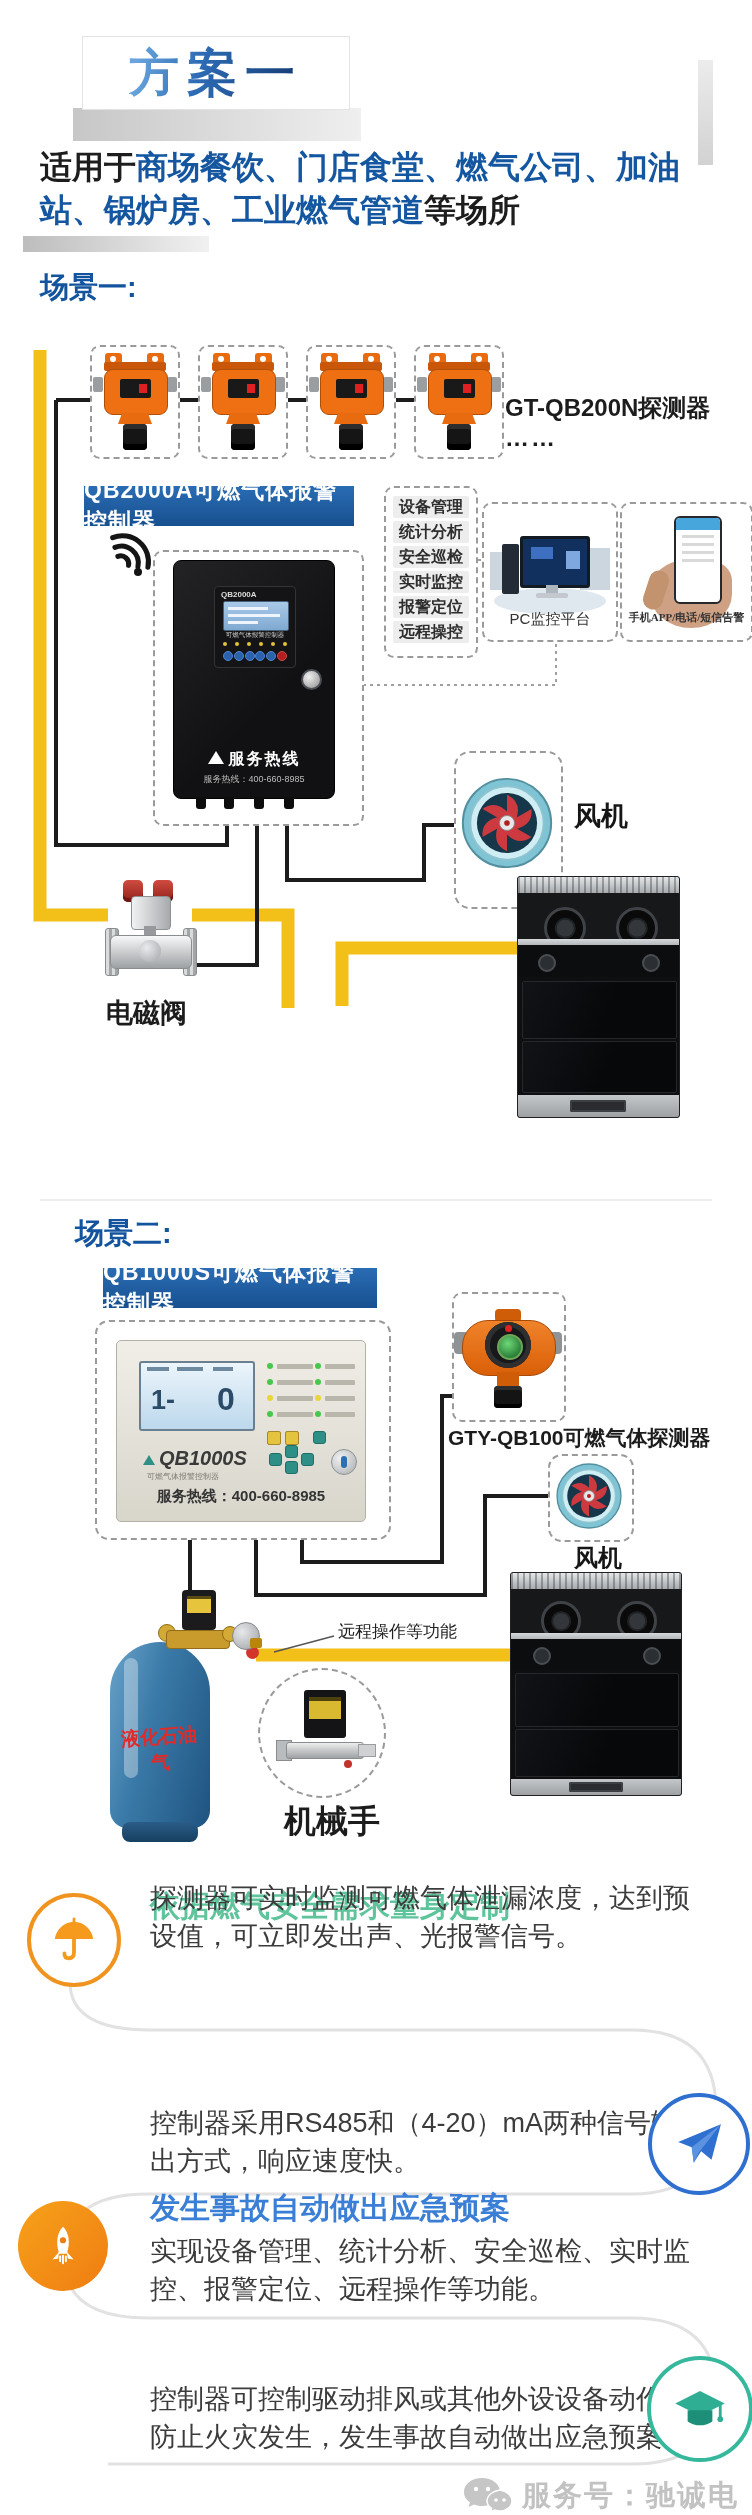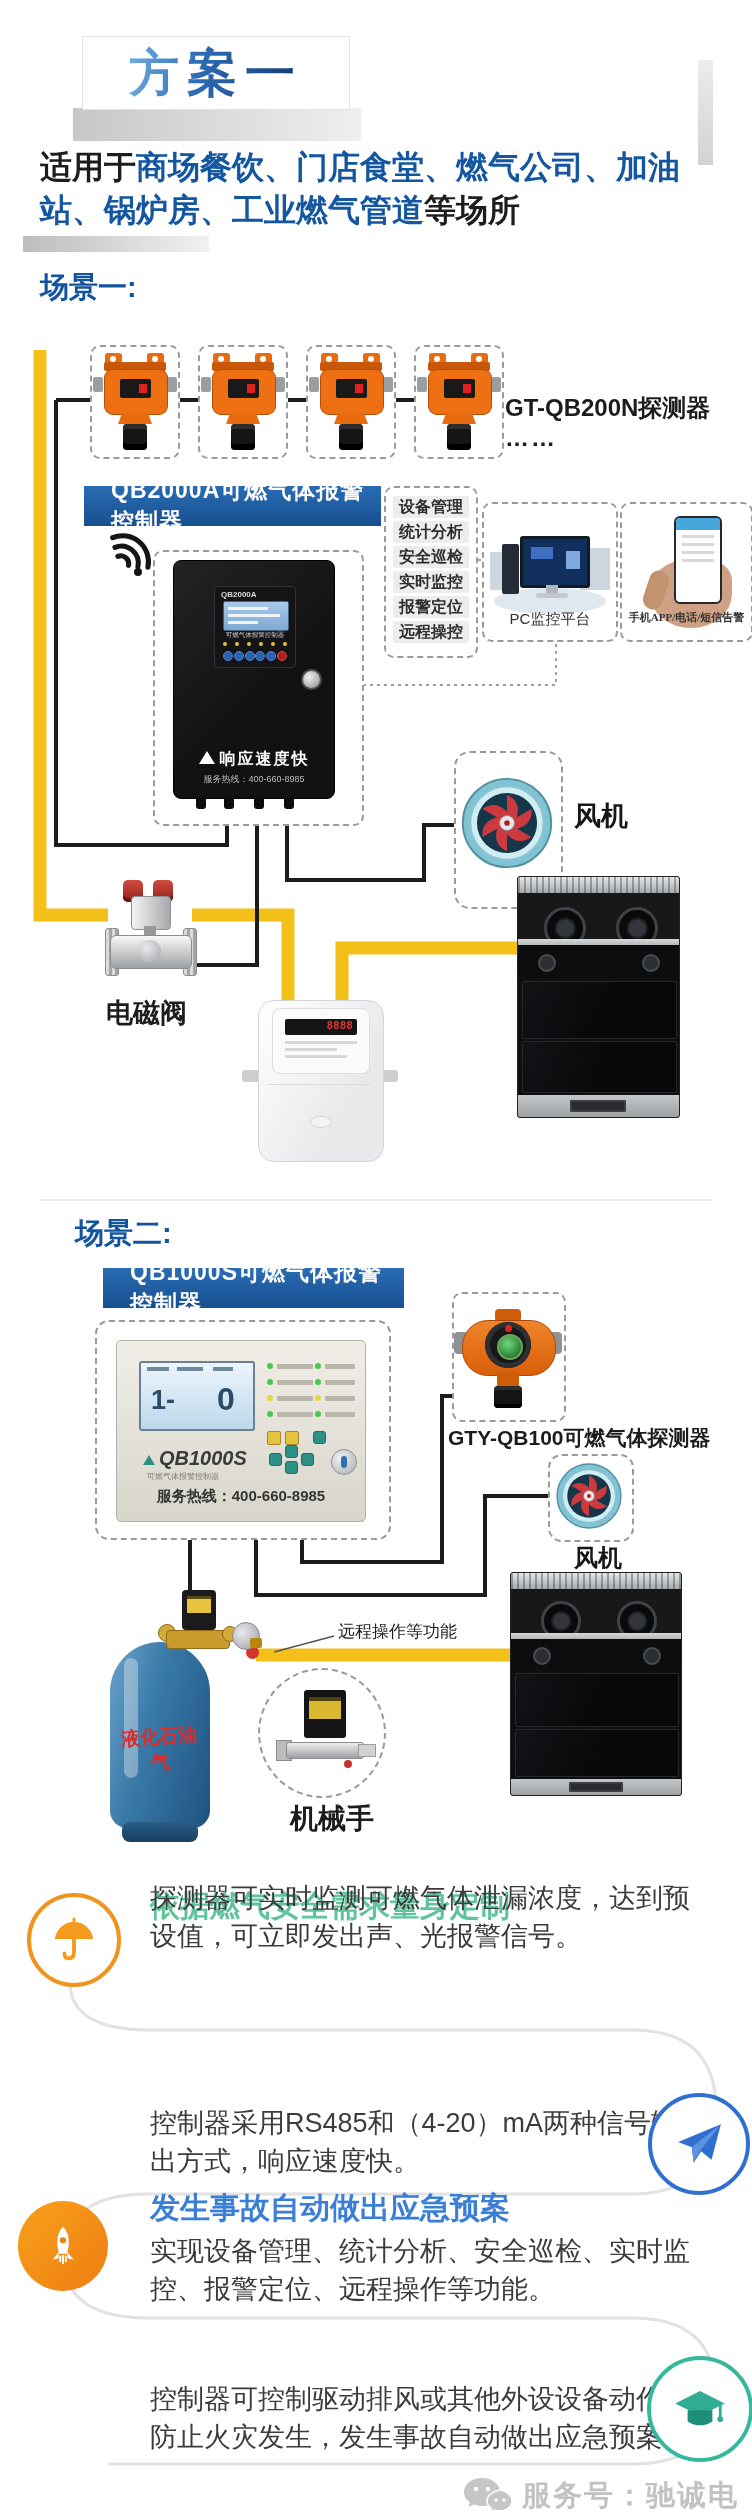--- a/index.html
+++ b/index.html
@@ -17,21 +17,21 @@
   .title-shadow{left:73px;top:108px;width:288px;height:33px;
                 background:linear-gradient(90deg,#c7c7c7,#efefef);}
   .side-strip{left:698px;top:60px;width:15px;height:105px;background:linear-gradient(#ececec,#d2d2d2);}
   .intro-line{left:40px;width:690px;font-size:32px;font-weight:700;white-space:nowrap;color:#1d1d1d;}
   .blu{color:#1456a0;}
   .under-bar{left:23px;top:236px;width:186px;height:16px;background:linear-gradient(90deg,#bdbdbd,#f1f1f1);}
   .scene-head{font-size:29px;font-weight:800;color:#14549e;}
   
   .dashbox{border:2px dashed #9a9a9a;border-radius:10px;background:#fff;}
   .blue-label{background:linear-gradient(#2a6cb4,#17508f);color:#fff;font-weight:800;font-size:23px;
-              display:flex;align-items:center;justify-content:center;letter-spacing:1px;padding-left:27px;}
+              display:flex;align-items:center;justify-content:center;letter-spacing:1px;}
   .dev-label{font-weight:800;color:#1c1c1c;}
   .small-label{color:#333;text-align:center;}
   
   .det{position:absolute;width:86px;height:110px;}
   .det .ear{position:absolute;top:6px;width:17px;height:12px;background:#e96b10;border-radius:3px;}
   .det .ear i{position:absolute;left:5px;top:3px;width:6px;height:6px;background:#fff;border-radius:50%;}
   .det .topbar{position:absolute;left:12px;top:15px;width:62px;height:9px;background:#c8570a;border-radius:2px;}
   .det .stub{position:absolute;top:30px;width:10px;height:15px;background:#9b9ea1;border-radius:2px;}
   .det .body{position:absolute;left:12px;top:22px;width:62px;height:44px;background:#ee7012;
              border:1px solid #b04e06;border-radius:9px;}
@@ -378,21 +378,21 @@
         <div class="btns">
             <i></i>
             <i></i>
             <i></i>
             <i></i>
             <i></i>
             <i class="red"></i>
           </div>
       </div>
       <div class="knob"></div>
-      <div class="logo"><b></b><span>响应速度快</span></div>
+      <div class="logo"><b></b><span>服务热线</span></div>
       <div class="tel">服务热线：400-660-8985</div>
       <span class="port" style="left:22px;"></span>
       <span class="port" style="left:50px;"></span>
       <span class="port" style="left:80px;"></span>
       <span class="port" style="left:110px;"></span>
     </div>
 
     <div class="abs dashbox tags">
       <div class="tag">设备管理</div>
       <div class="tag">统计分析</div>
@@ -452,33 +452,20 @@
         <span class="beacon" style="left:48px;"></span>
       <span class="act"></span>
         <span class="stem"></span>
       <span class="flange" style="left:0;"></span>
         <span class="flange" style="left:78px;"></span>
       <span class="pipe"></span>
         <span class="boss"></span>
     </div>
     <div class="abs dev-label" style="left:106px;top:995px;font-size:27px;">电磁阀</div>
 
-    <div class="abs meter">
-      <span class="wing" style="left:-16px;"></span>
-        <span class="wing" style="left:112px;"></span>
-      <span class="body"></span>
-      <span class="top">
-        <span class="disp">8888</span>
-        <span class="row" style="top:32px;"></span>
-          <span class="row" style="top:39px;width:52px;"></span>
-        <span class="row" style="top:46px;width:62px;"></span>
-      </span>
-      <span class="seam"></span>
-        <span class="oval"></span>
-    </div>
 
     <div class="stove" style="left:517px;top:876px;width:161px;height:240px;">
       <div class="st-hood" style="width:161px;height:16px;"></div>
       <div class="st-cook" style="left:0;top:16px;width:161px;height:46px;">
         <span class="burner" style="left:26px;top:14px;width:36px;height:36px;">
             <i></i>
           </span>
         <span class="burner" style="left:98px;top:14px;width:36px;height:36px;">
             <i></i>
           </span>
@@ -628,21 +615,21 @@
     </div>
 
     <div class="abs handc">
       <span class="box"></span>
         <span class="stick"></span>
         <span class="nut"></span>
       <span class="pipe"></span>
         <span class="cap"></span>
         <span class="red"></span>
     </div>
-    <div class="abs dev-label" style="left:290px;top:1800px;font-size:28px;">机械手</div>
+    <div class="abs dev-label" style="left:284px;top:1800px;font-size:32px;">机械手</div>
 
     <div class="ficon" style="left:27px;top:1893px;width:86px;height:86px;border:4px solid #f0941f;">
       <svg width="46" height="46" viewBox="0 0 48 48">
         <path d="M24,5 C13,5 5,14 4,23 H44 C43,14 35,5 24,5 Z" fill="#f59a1d"></path>
         <path d="M24,23 V37 Q24,43 18.5,43 Q14,43 14,38" stroke="#f59a1d" stroke-width="4" fill="none" stroke-linecap="round"></path>
         <path d="M24,2 V6" stroke="#f59a1d" stroke-width="3" stroke-linecap="round"></path>
       </svg>
     </div>
     <div class="feat-title" style="left:150px;top:1886px;color:#5fc49c;">依据燃气安全需求量身定制</div>
     <div class="feat-body" style="left:150px;top:1879px;">探测器可实时监测可燃气体泄漏浓度，达到预设值，可立即发出声、光报警信号。</div>

